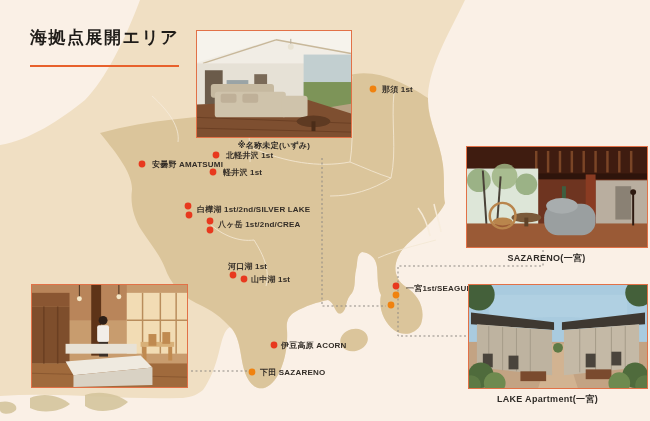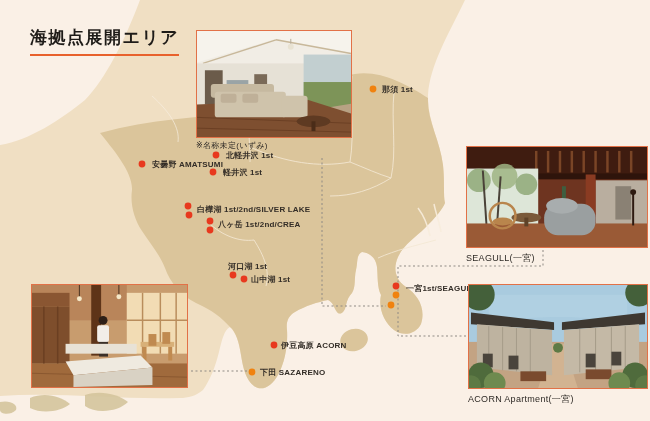--- a/index.html
+++ b/index.html
@@ -4,28 +4,28 @@
 <style>
   html,body{margin:0;padding:0;}
   body{font-family:"Liberation Sans","DejaVu Sans",sans-serif;}
   .canvas{position:relative;width:650px;height:421px;background:#FAF0E6;overflow:hidden;}
   .map{position:absolute;left:0;top:0;width:650px;height:421px;}
   .map text{font-family:"Liberation Sans","DejaVu Sans",sans-serif;font-size:8px;font-weight:bold;fill:#332D27;letter-spacing:.2px;}
   #connectors polyline{fill:none;stroke:#8F8A84;stroke-width:1;stroke-dasharray:2 2.5;}
   .pref-line{fill:none;stroke:#F3E7D3;stroke-width:1;opacity:.85;}
   .light-line{fill:none;stroke:#F7EEE0;stroke-width:1;opacity:.7;}
   .inlet{fill:none;stroke:#F7ECDB;stroke-width:1.5;opacity:.9;}
-  .page-title{position:absolute;left:30px;top:26px;font-size:17px;font-weight:bold;color:#1E1B18;letter-spacing:1.5px;border-bottom:2px solid #E8612C;padding-bottom:5px;}
+  .page-title{position:absolute;left:30px;top:26px;font-size:17px;font-weight:bold;color:#1E1B18;letter-spacing:1.5px;border-bottom:2px solid #E8612C;padding-bottom:16px;}
   figure.photo{position:absolute;margin:0;border:1.5px solid #E27147;box-sizing:border-box;overflow:hidden;background:#D8CBB6;}
   figure.photo svg{display:block;width:100%;height:100%;}
   .photo-izumi{left:196px;top:30px;width:156px;height:108px;}
   .photo-seagull{left:466px;top:146px;width:182px;height:102px;}
   .photo-sanu{left:468px;top:284px;width:180px;height:105px;}
   .photo-sazareno{left:31px;top:284px;width:157px;height:104px;}
-  .caption{position:absolute;font-weight:normal;color:#2E2A26;font-size:9px;letter-spacing:.3px;text-align:left;}
+  .caption{position:absolute;font-weight:bold;color:#2E2A26;font-size:9px;letter-spacing:.3px;text-align:center;}
   .cap-izumi{left:196px;top:140px;width:156px;font-size:8px;}
   .cap-seagull{left:466px;top:252px;width:182px;padding-right:21px;box-sizing:border-box;}
   .cap-sanu{left:468px;top:393px;width:180px;padding-right:21px;box-sizing:border-box;}
   .cap-sazareno{left:31px;top:392px;width:157px;}
 </style>
 </head>
 <body>
 
 <div class="canvas">
 
@@ -205,21 +205,21 @@
       <line x1="168" y1="46" x2="168" y2="80" stroke="#2E1A10" stroke-width="2"></line>
       <circle cx="168" cy="46" r="3" fill="#2E1A10"></circle>
       <ellipse cx="60" cy="72" rx="15" ry="5" fill="#7A5A3A"></ellipse>
       <rect x="58" y="72" width="4" height="9" fill="#5E4228"></rect>
       <circle cx="36" cy="70" r="13" fill="none" stroke="#B9854C" stroke-width="2.5"></circle>
       <ellipse cx="36" cy="76" rx="10" ry="4" fill="#B9854C"></ellipse>
       <rect x="78" y="58" width="52" height="32" rx="14" fill="#9A9FA0"></rect>
       <ellipse cx="96" cy="60" rx="16" ry="8" fill="#A8ADAE"></ellipse>
     </svg>
   </figure>
-  <div class="caption cap-seagull">SEAGULL(一宮)</div>
+  <div class="caption cap-seagull">SAZARENO(一宮)</div>
 
   <figure class="photo photo-sanu">
     <svg viewBox="0 0 180 105" preserveAspectRatio="none">
       <rect width="180" height="105" fill="#A9CBDF"></rect>
       <path d="M20,40 C50,30 130,30 160,40 L160,10 L20,10 Z" fill="#B6D4E5" opacity=".6"></path>
       <rect x="0" y="58" width="180" height="47" fill="#C3A383"></rect>
       <polygon points="70,105 110,105 96,60 84,60" fill="#D2B391"></polygon>
       <rect x="40" y="52" width="28" height="12" fill="#8F867A"></rect>
       <rect x="112" y="52" width="30" height="12" fill="#8F867A"></rect>
       <polygon points="2,28 86,38 86,46 2,40" fill="#3E3831"></polygon>
@@ -248,21 +248,21 @@
       <rect x="52" y="88" width="26" height="10" fill="#7A4A2E"></rect>
       <rect x="118" y="86" width="26" height="10" fill="#7A4A2E"></rect>
       <circle cx="12" cy="92" r="13" fill="#4F6B3C"></circle>
       <circle cx="26" cy="100" r="11" fill="#6E8A4F"></circle>
       <circle cx="2" cy="102" r="10" fill="#5E7A45"></circle>
       <circle cx="168" cy="92" r="13" fill="#4F6B3C"></circle>
       <circle cx="152" cy="100" r="11" fill="#6E8A4F"></circle>
       <circle cx="178" cy="102" r="10" fill="#5E7A45"></circle>
     </svg>
   </figure>
-  <div class="caption cap-sanu">ACORN Apartment(一宮)</div>
+  <div class="caption cap-sanu">LAKE Apartment(一宮)</div>
 
   <figure class="photo photo-sazareno">
     <svg viewBox="0 0 157 104" preserveAspectRatio="none">
       <rect width="157" height="104" fill="#C89C6E"></rect>
       <rect x="0" y="0" width="96" height="36" fill="#B9855A"></rect>
       <rect x="96" y="8" width="61" height="62" fill="#F2DCB4"></rect>
       <g stroke="#B98D5C" stroke-width="1.5">
         <line x1="112" y1="8" x2="112" y2="70"></line>
           <line x1="130" y1="8" x2="130" y2="70"></line>
         <line x1="146" y1="8" x2="146" y2="70"></line>

